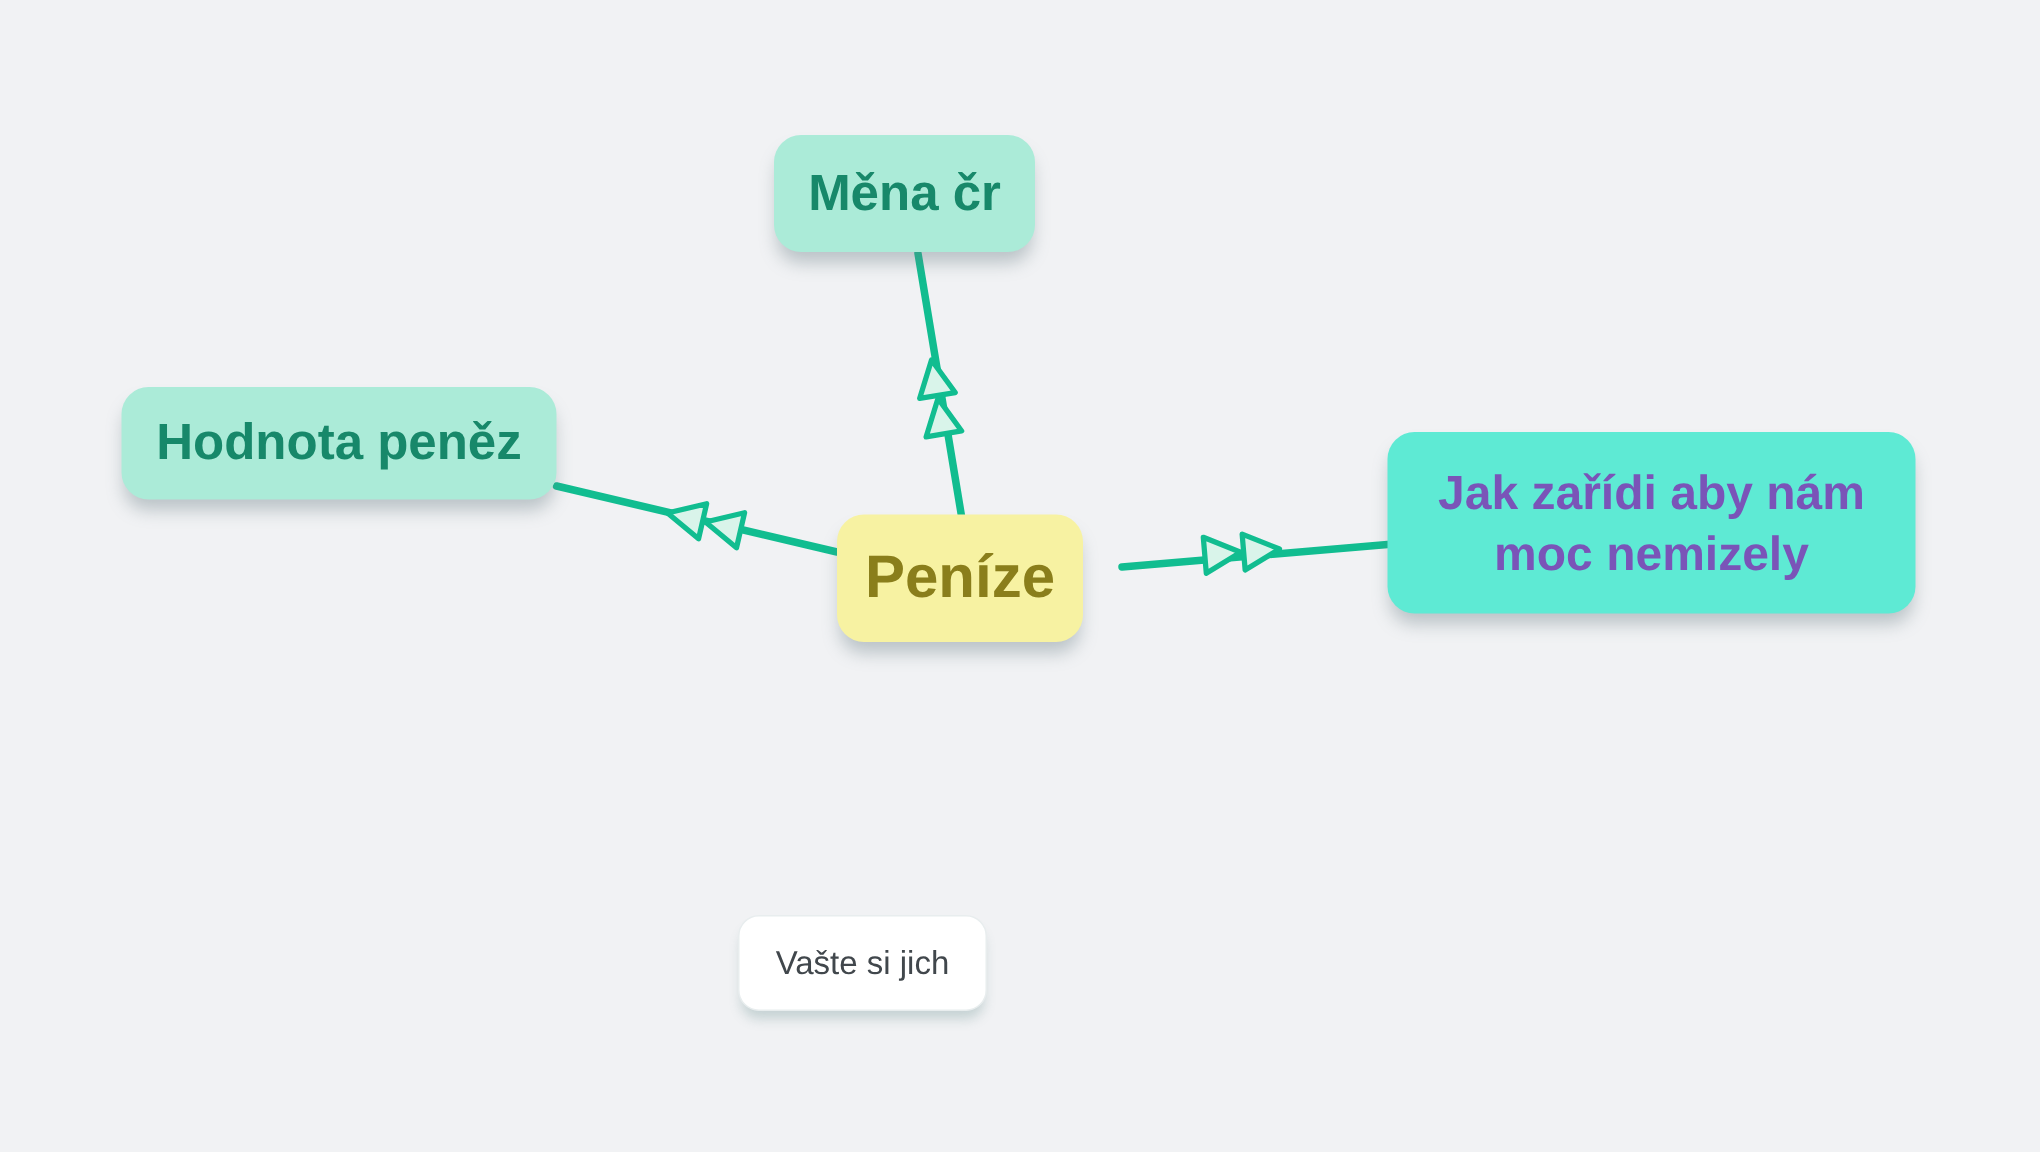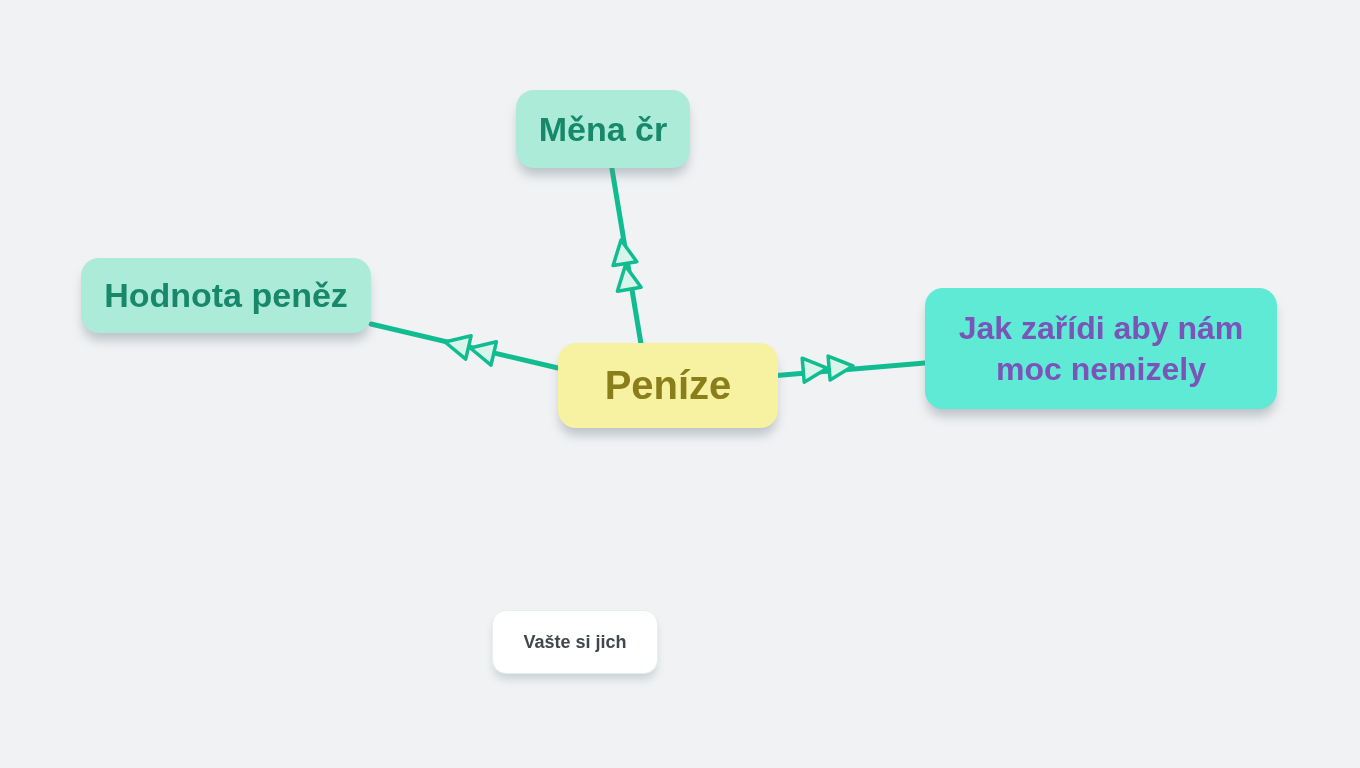--- a/index.html
+++ b/index.html
@@ -31,24 +31,24 @@
   .node-yellow { background: #f7f2a2; color: #8a7e1b; }
   .node-purple { background: #5eead4; color: #7a54b8; }
   .node-white  {
     background: #ffffff; color: #41474c; font-weight: 400;
     border-radius: 14px;
     border: 1px solid #e8edee;
     box-shadow: 0 7px 8px -2px rgba(100,140,140,0.30);
   }
   #node-mena-cr       { left: 516px; top:  90px; width: 174px; height: 78px;  font-size: 34px; }
   #node-hodnota-penez { left:  81px; top: 258px; width: 290px; height: 75px;  font-size: 34px; }
-  #node-penize        { left: 558px; top: 343px; width: 220px; height: 85px;  font-size: 40px; }
+  #node-penize        { left: 558px; top: 343px; width: 164px; height: 85px;  font-size: 40px; }
   #node-jak-zaridi    { left: 925px; top: 288px; width: 352px; height: 121px; font-size: 32px;
                         line-height: 1.28; padding: 0 20px; }
-  #node-vaste-si-jich { left: 492px; top: 610px; width: 166px; height: 64px;  font-size: 18px; font-weight: bold; }
+  #node-vaste-si-jich { left: 492px; top: 610px; width: 166px; height: 64px;  font-size: 22px; }
 
   .edge-line {
     stroke: #11bd90;
     stroke-width: 5;
     stroke-linecap: round;
     fill: none;
   }
   .edge-arrowhead {
     stroke: #11bd90;
     stroke-width: 3.5;

